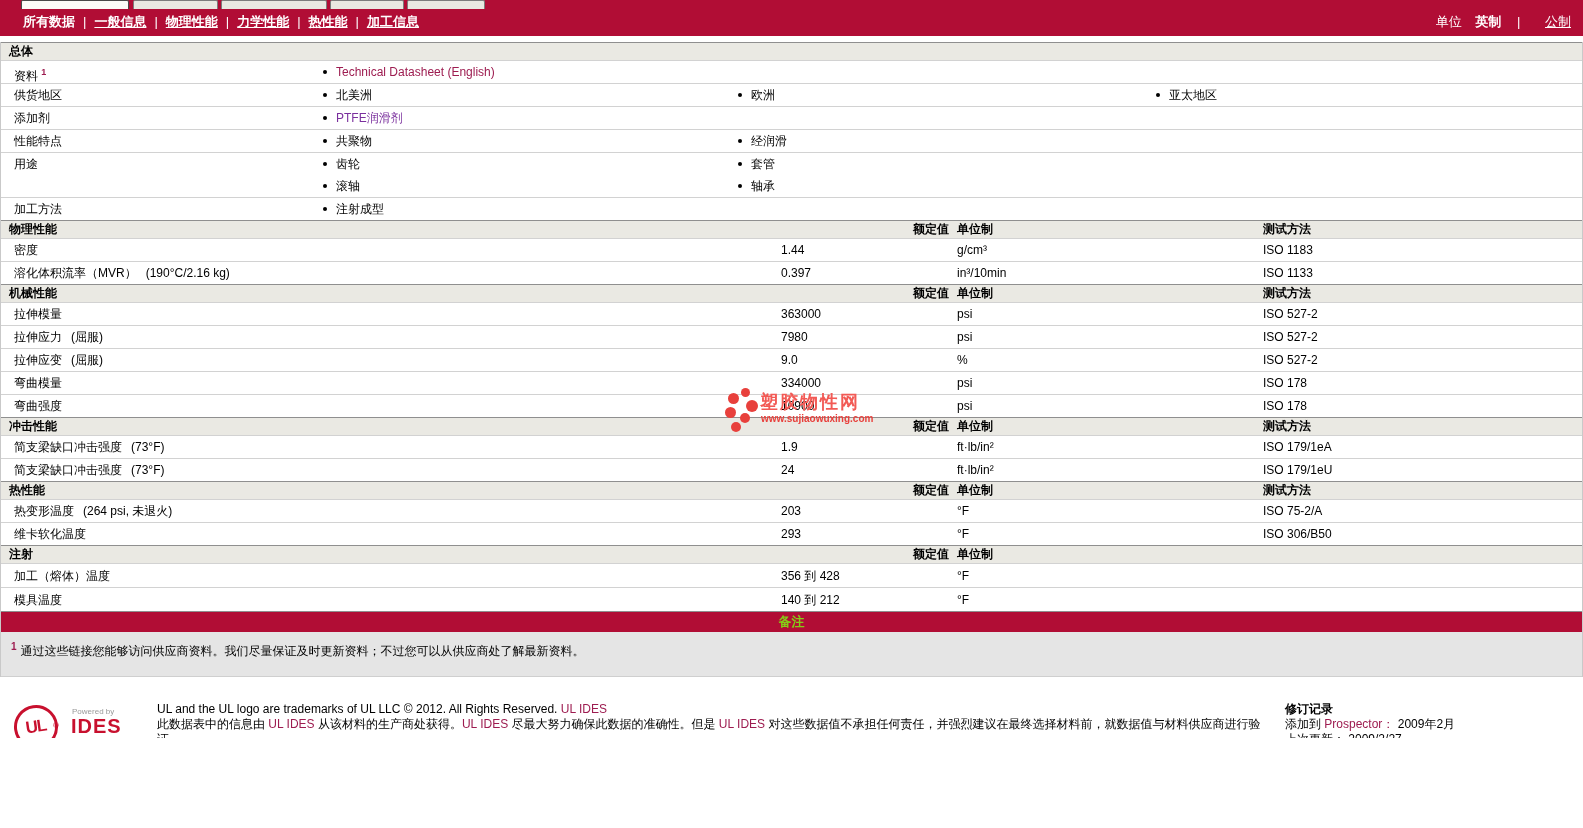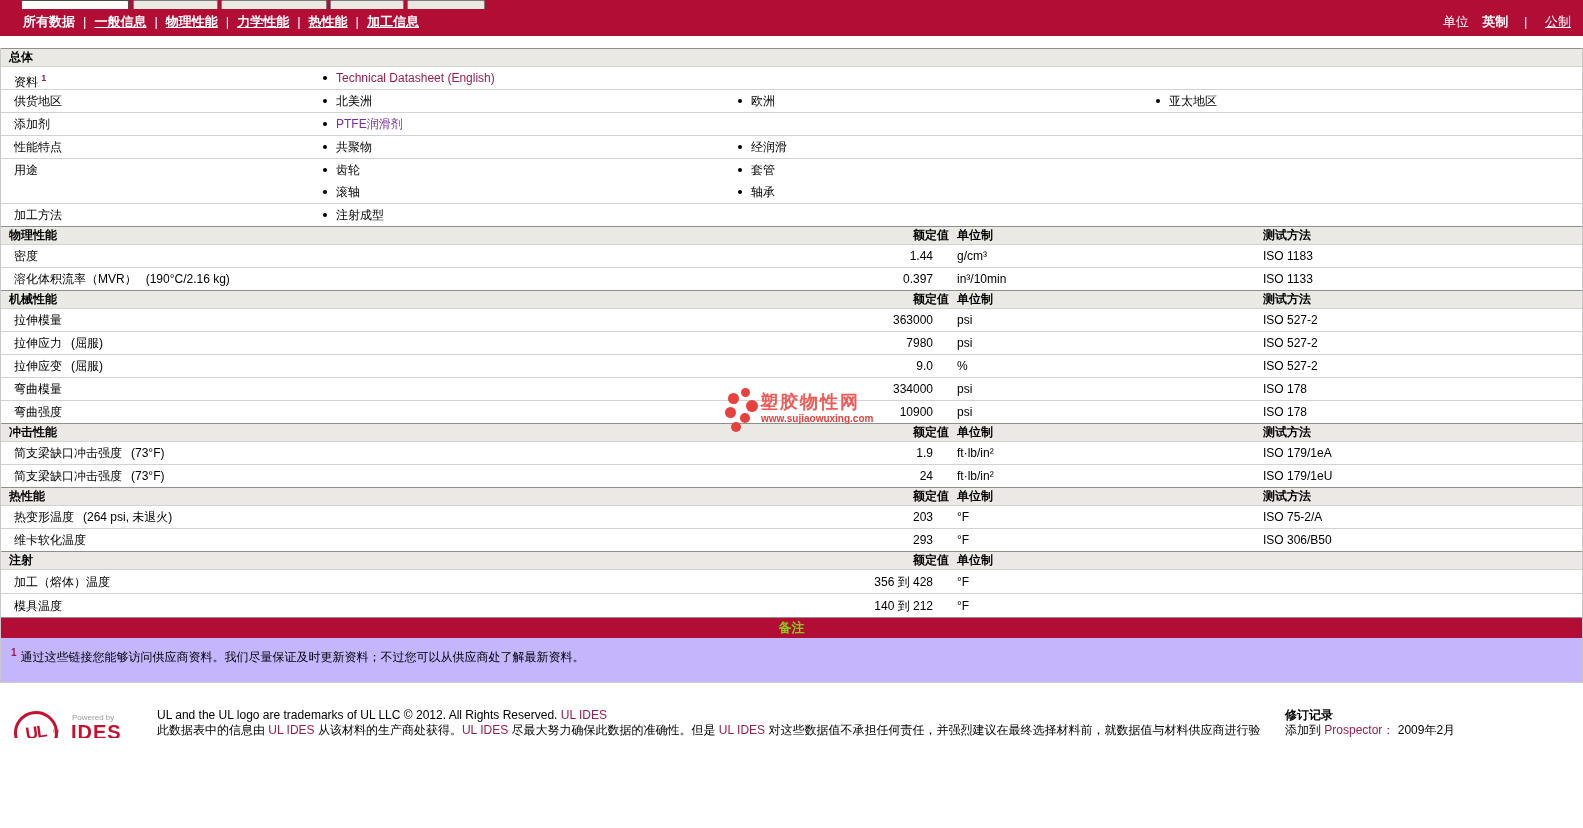--- a/index.html
+++ b/index.html
@@ -18,23 +18,23 @@
   
   .topnav{position:relative;height:36px;background:var(--red)}
   .tab{position:absolute;top:0;height:9px;background:#e9e8e1;border:1px solid #7c7c7c;border-bottom:none;border-radius:2px 2px 0 0}
   .tab.active{background:#fcfcf8;border-color:#4a4a4a}
   .navrow{position:absolute;left:0;top:9px;right:0;height:27px;line-height:26px;color:#fff;font-size:13px;white-space:nowrap}
   .nav-active{font-weight:bold;margin-left:23px}
   .nav-sep{margin:0 8px;font-weight:normal}
   .nav-link{color:#fff;font-weight:bold;text-decoration:underline;cursor:pointer}
   .nav-units{position:absolute;right:12px;top:0;height:27px;line-height:26px}
   .nav-units .bold{font-weight:bold;margin:0 4px 0 10px}
-  .nav-units a{color:#fff;text-decoration:underline;cursor:pointer;margin-left:6px}
-  
-  .dtable{position:relative;margin-top:12px;border-left:1px solid #c9c9c9;border-right:1px solid #c9c9c9}
+  .nav-units a{color:#fff;text-decoration:underline;cursor:pointer;margin-left:13px}
+  
+  .dtable{position:relative;margin-top:6px;border-left:1px solid #c9c9c9;border-right:1px solid #c9c9c9}
   .shead{position:relative;height:18px;line-height:17px;background:var(--headbg);border-top:1px solid var(--headline);font-weight:bold;font-size:12px}
   .stitle{margin-left:8px}
   .hval{position:absolute;left:780px;width:168px;text-align:right;top:0}
   .hunit{position:absolute;left:956px;top:0}
   .hmethod{position:absolute;left:1262px;top:0}
   .grow{position:relative;border-top:1px solid var(--rowline);background:#fff}
   .grow.hl{background:var(--hl)}
   .gline{position:relative;height:22px;line-height:22px}
   .grow.hl .gline{height:24px;line-height:24px}
   .rlabel{position:absolute;left:13px;top:0;white-space:nowrap}
@@ -42,26 +42,26 @@
   .icol1{position:absolute;left:322px;white-space:nowrap}
   .icol2{position:absolute;left:737px;white-space:nowrap}
   .icol3{position:absolute;left:1155px;white-space:nowrap}
   .bullet{display:inline-block;width:4px;height:4px;background:#000;border-radius:50%;vertical-align:middle;margin:-2px 9px 0 0}
   .lnk{color:var(--link);cursor:pointer}
   .vst{color:var(--visited);cursor:pointer}
   .prow{position:relative;height:23px;line-height:23px;border-top:1px solid var(--rowline)}
   .prow.tall{height:24px;line-height:24px}
   .pname{position:absolute;left:13px;white-space:nowrap}
   .pcond{margin-left:9px}
-  .pval{position:absolute;left:764px;width:168px;text-align:right;white-space:nowrap}
+  .pval{position:absolute;left:780px;width:168px;white-space:nowrap}
   .punit{position:absolute;left:956px;white-space:nowrap}
   .pmethod{position:absolute;left:1262px;white-space:nowrap}
   .notes-bar{height:21px;line-height:20px;background:var(--red);border-top:1px solid var(--headline);
              color:#84cc16;text-align:center;font-weight:bold;font-size:13px}
-  .footnote{padding:9px 12px 16px 10px;border-bottom:1px solid #cfcfcf;background:#c4b5fd}
+  .footnote{padding:9px 12px 16px 10px;border-bottom:1px solid #cfcfcf;background:#e5e5e5}
   .footnote sup{color:var(--link);font-weight:bold;margin-right:4px}
   
   .watermark{position:absolute;left:714px;top:386px;width:160px;height:48px;pointer-events:none;z-index:5}
   .wm-dot{position:absolute;background:#e8403c;border-radius:50%}
   .wm-title{position:absolute;left:46px;top:4px;font-size:18px;font-weight:bold;color:#f25a55;letter-spacing:2px;white-space:nowrap}
   .wm-url{position:absolute;left:47px;top:27px;font-size:10px;font-weight:bold;color:#e8403c;white-space:nowrap}
   
   .footer{position:relative;margin-top:22px;height:74px}
   .ul-logo{position:absolute;left:14px;top:6px;width:44px;height:44px;border:3px solid #c8102e;border-radius:50%;
            color:#c8102e;font-weight:bold;font-size:17px;text-align:center;line-height:38px;letter-spacing:-1px;transform:rotate(-8deg)}

